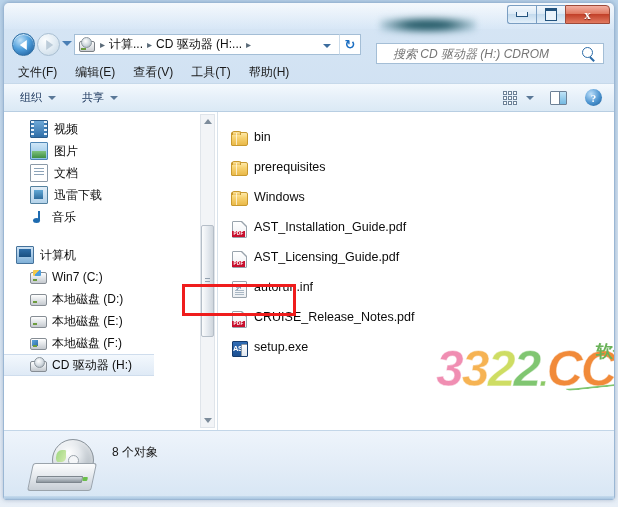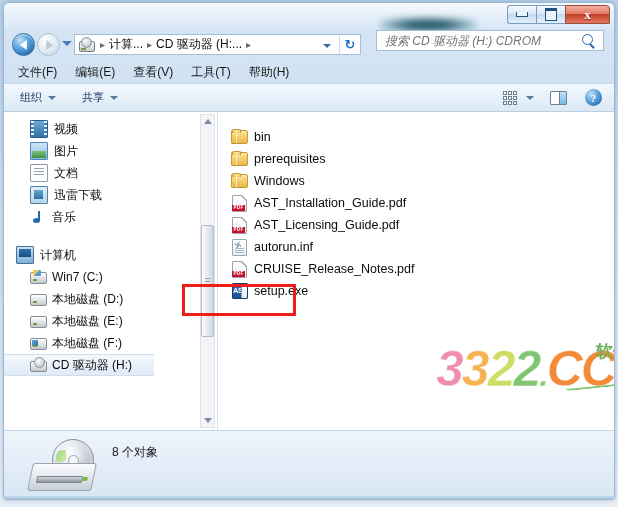--- a/index.html
+++ b/index.html
@@ -200,28 +200,28 @@
     border: 1px solid #a4bed6;
     border-left: 1px solid #ccdcea;
     box-sizing: border-box;
     display: flex; align-items: center; justify-content: center;
     color: #1b6ec2;
     font-size: 13px;
     font-weight: bold;
   }
   .searchbox {
     position: absolute;
-    left: 372px; top: 1px;
+    left: 372px; top: 14px;
     width: 228px; height: 21px;
     background: #ffffff;
     border: 1px solid #a4bed6;
     box-sizing: border-box;
     display: flex;
     align-items: center;
-    padding-left: 6px;
+    padding-left: 14px;
   }
   .searchbox input {
     border: none;
     outline: none;
     flex: 1;
     font-family: "Liberation Sans", sans-serif;
     font-size: 12px;
     font-style: italic;
     color: #8a8a8a;
     background: transparent;
@@ -503,24 +503,25 @@
     overflow: hidden;
   }
   .filelist {
     position: absolute;
     left: 12px; top: 10px;
     right: 6px;
   }
   .filerow {
     height: 22px;
     display: flex;
-    align-items: flex-end;
+    align-items: flex-start;
     font-size: 12.5px;
     color: #0b0b0b;
     white-space: nowrap;
+    margin-top: 8px;
   }
   .fileicon {
     width: 18px; height: 16px;
     margin-right: 6px;
     flex: none;
     position: relative;
   }
   .ic-folder {
     position:absolute; left:1px; top:2px; width:15px; height:12px;
     background: linear-gradient(to bottom,#fde9a9 0%,#f7d271 40%,#e9b949 100%);

